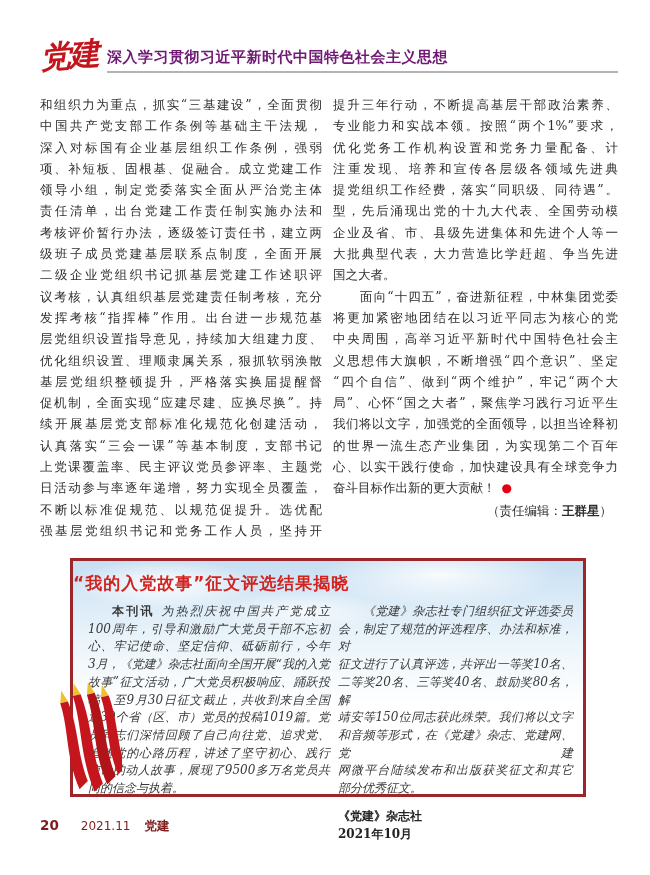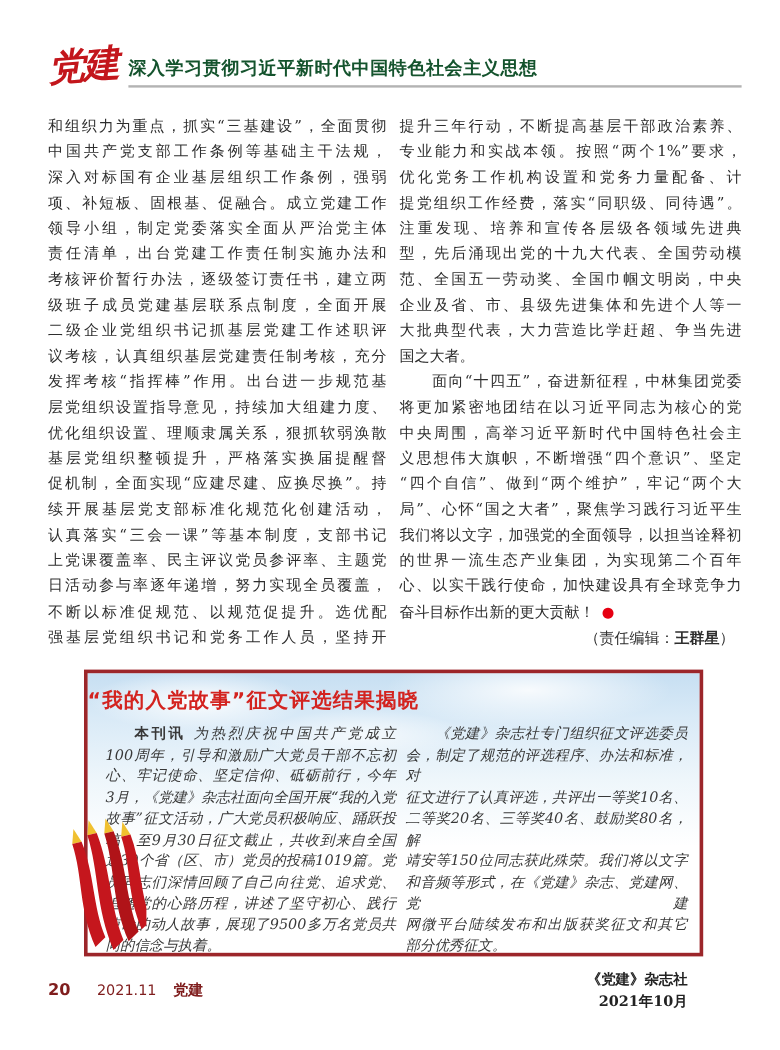--- a/index.html
+++ b/index.html
@@ -11,21 +11,21 @@
 
   
   .hdr { position:absolute; left:40px; top:40px; width:578px; display:flex; align-items:flex-end; }
   .logo {
     font-size:31px; font-weight:bold; font-style:italic; color:#c3161c;
     transform:rotate(-5deg); letter-spacing:-2px; line-height:1; padding:0 2px 2px 0;
   }
   .slogan-block { margin-left:7px; flex:1; }
   .slogan {
     font-family:"DejaVu Sans","Liberation Sans",sans-serif;
-    font-weight:bold; font-size:15px; color:#14532d; letter-spacing:0.5px;
+    font-weight:bold; font-size:15px; color:#701a75; letter-spacing:0.5px;
   }
   .hdr-rule { height:2px; background:#b3b3b3; margin-top:4px; width:100%; }
 
   
   .cols { position:absolute; left:40px; top:94px; width:578px; display:flex; gap:11px;
           color:#2e2e2e; font-size:12.5px; }
   .col-l { width:282px; }
   .col-r { width:285px; }
   .tline { line-height:21.3px; text-align:justify; text-align-last:justify; }
   .tline.endline { text-align-last:left; }
@@ -50,21 +50,21 @@
     font-weight:bold; font-size:17px; color:#d3231f; letter-spacing:1px;
   }
   .ann-cols { display:flex; padding:2px 10px 0 15px; gap:8px;
               font-size:12px; font-style:italic; color:#383838; }
   .ann-col-l { width:242px; }
   .ann-col-r { width:235px; }
   .ann .tline { line-height:17.7px; }
   .ann-first { line-height:17.7px; text-align:justify; text-align-last:justify; text-indent:2em; }
   .byline { font-style:normal; font-weight:bold;
             font-family:"DejaVu Sans","Liberation Sans",sans-serif; margin-right:0.55em; }
-  .sig { text-align:right; font-style:normal; font-weight:bold; line-height:18px; color:#222; }
+  .sig { text-align:left; font-style:normal; font-weight:bold; line-height:18px; color:#222; }
   .sig-name { margin-top:9px; }
 
   
   .flags { position:absolute; left:-13px; bottom:-5px; width:62px; height:118px; }
 
   
   .ftr { position:absolute; left:40px; top:817px; display:flex; align-items:baseline;
          font-family:"DejaVu Sans","Liberation Sans",sans-serif; color:#7f1d1d; }
   .ftr .pageno { font-weight:bold; font-size:13.5px; }
   .ftr .issue { font-size:12px; margin-left:22px; }
@@ -105,24 +105,23 @@
         <div class="tline">上党课覆盖率、民主评议党员参评率、主题党</div>
         <div class="tline">日活动参与率逐年递增，努力实现全员覆盖，</div>
         <div class="tline">不断以标准促规范、以规范促提升。选优配</div>
         <div class="tline">强基层党组织书记和党务工作人员，坚持开</div>
       </div>
     <div class="col-r">
       <div>
           <div class="tline">提升三年行动，不断提高基层干部政治素养、</div>
           <div class="tline">专业能力和实战本领。按照“两个1%”要求，</div>
           <div class="tline">优化党务工作机构设置和党务力量配备、计</div>
+          <div class="tline">注重发现、培养和宣传各层级各领域先进典</div>
           <div class="tline">提党组织工作经费，落实“同职级、同待遇”。</div>
-          <div class="tline">注重发现、培养和宣传各层级各领域先进典</div>
           <div class="tline">型，先后涌现出党的十九大代表、全国劳动模</div>
-          <div class="tline">范、全国五一劳动奖、全国巾帼文明岗，中央</div>
           <div class="tline">企业及省、市、县级先进集体和先进个人等一</div>
           <div class="tline">大批典型代表，大力营造比学赶超、争当先进</div>
           <div class="tline endline">国之大者。</div>
           <div class="tline">　　面向“十四五”，奋进新征程，中林集团党委</div>
           <div class="tline">将更加紧密地团结在以习近平同志为核心的党</div>
           <div class="tline">中央周围，高举习近平新时代中国特色社会主</div>
           <div class="tline">义思想伟大旗帜，不断增强“四个意识”、坚定</div>
           <div class="tline">“四个自信”、做到“两个维护”，牢记“两个大</div>
           <div class="tline">局”、心怀“国之大者”，聚焦学习践行习近平生</div>
           <div class="tline">我们将以文字，加强党的全面领导，以担当诠释初</div>

